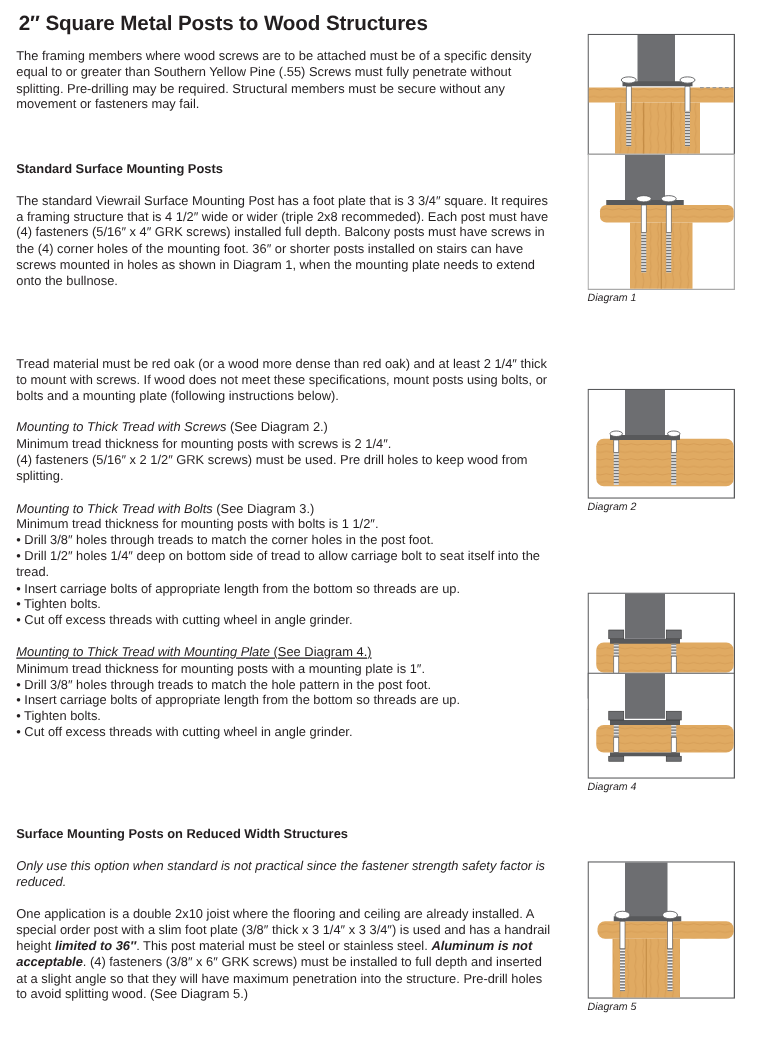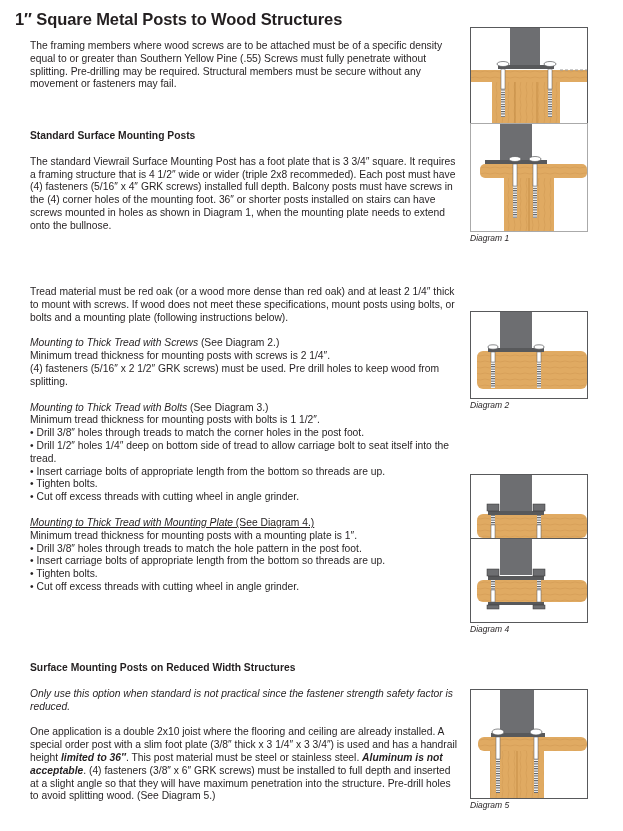--- a/index.html
+++ b/index.html
@@ -1,31 +1,31 @@
 <!DOCTYPE html>
 <html><head>
   <meta charset="utf-8">
   <style>
     html, body { margin: 0; padding: 0; background: #ffffff; }
     body { width: 623px; height: 831px; position: relative; overflow: hidden;
            font-family: "Liberation Sans", sans-serif; color: #231f20; }
     .title { position: absolute; left: 15px; top: 10px; font-size: 16.5px; font-weight: bold; margin: 0; letter-spacing: -0.1px; }
-    .col { position: absolute; left: 30px; width: 430px; font-size: 10.3px; line-height: 12.8px; }
+    .col { position: absolute; left: 13px; width: 430px; font-size: 10.3px; line-height: 12.8px; }
     .col p { margin: 0; }
     .h2 { font-weight: bold; font-size: 10.3px; }
     .it { font-style: italic; }
     .bi { font-weight: bold; font-style: italic; }
     .diag { position: absolute; left: 470px; width: 96px; }
     .diag svg { display: block; }
     .cap { font-style: italic; font-size: 8.5px; color: #231f20; margin-top: 1px; }
   </style>
 </head>
 <body>
 
-<h1 class="title">1″ Square Metal Posts to Wood Structures</h1>
+<h1 class="title">2″ Square Metal Posts to Wood Structures</h1>
 
 <div class="col" style="top:40px;">
   <p>The framing members where wood screws are to be attached must be of a specific density equal to or greater than Southern Yellow Pine (.55) Screws must fully penetrate without splitting. Pre-drilling may be required. Structural members must be secure without any movement or fasteners may fail.</p>
 </div>
 
 <div class="col" style="top:130px;">
   <p class="h2">Standard Surface Mounting Posts</p>
   <p style="margin-top:13px;">The standard Viewrail Surface Mounting Post has a foot plate that is 3 3/4″ square. It requires a framing structure that is 4 1/2″ wide or wider (triple 2x8 recommeded). Each post must have (4) fasteners (5/16″ x 4″ GRK screws) installed full depth. Balcony posts must have screws in the (4) corner holes of the mounting foot. 36″ or shorter posts installed on stairs can have screws mounted in holes as shown in Diagram 1, when the mounting plate needs to extend onto the bullnose.</p>
 </div>
 

